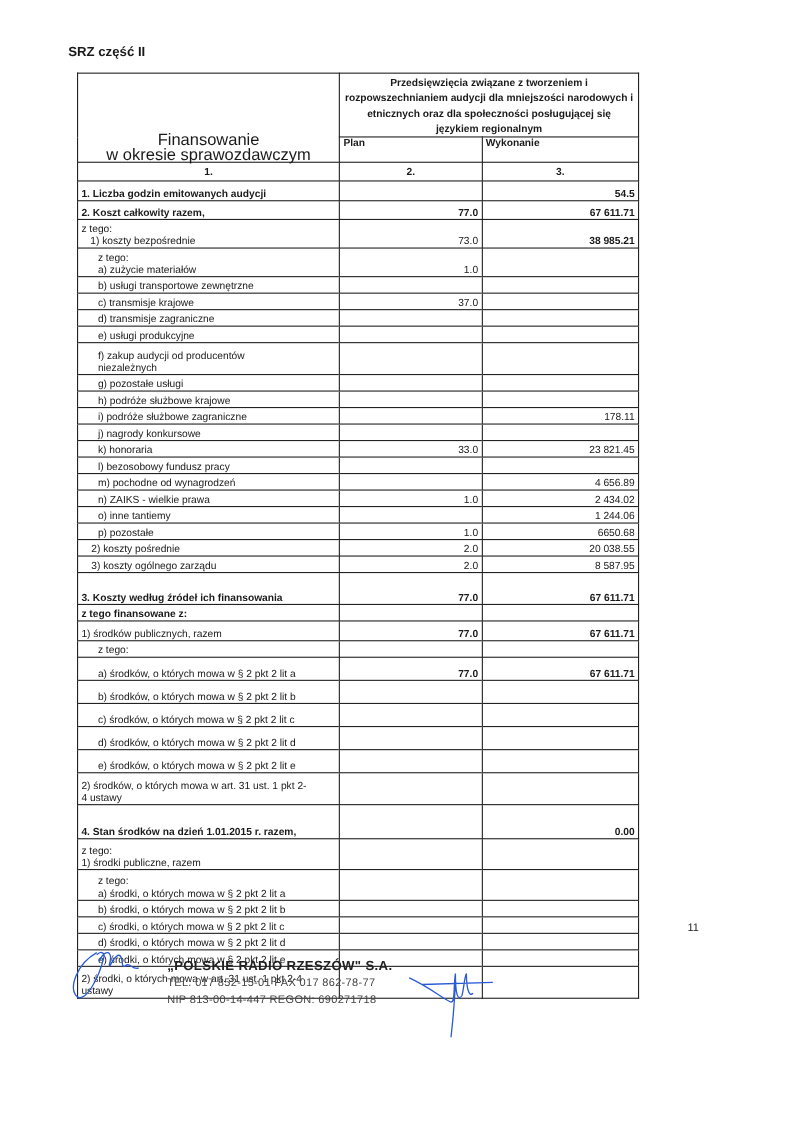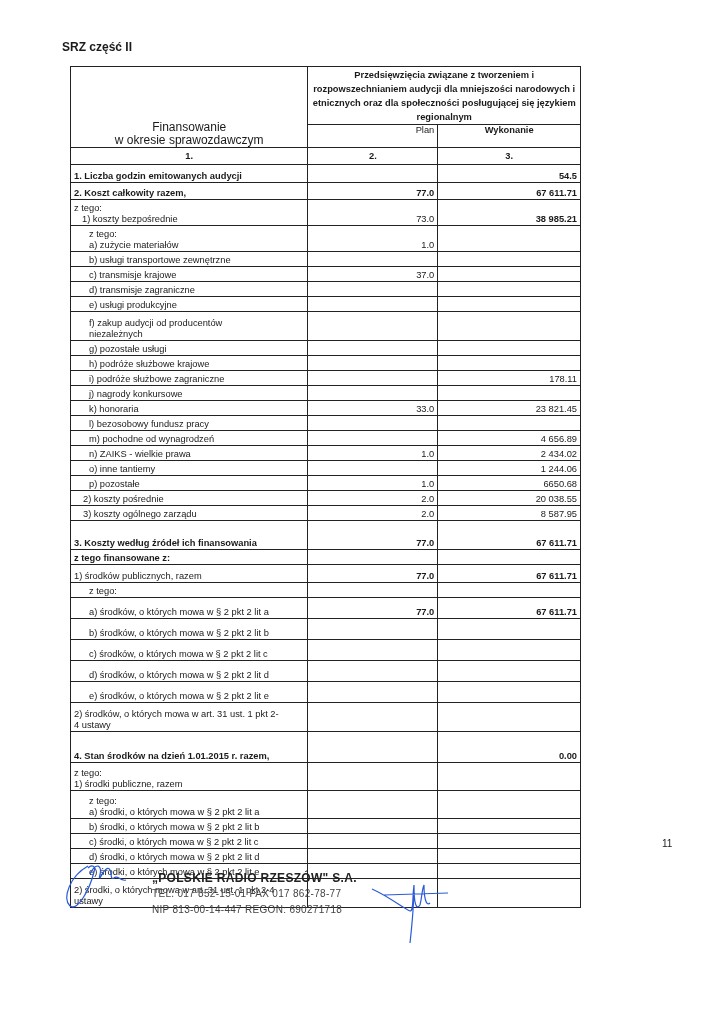--- a/index.html
+++ b/index.html
@@ -1,31 +1,31 @@
 <!DOCTYPE html>
 <html><head>
 <meta charset="utf-8">
 <style>
   html, body { margin:0; padding:0; background:#fff; }
   body { width:725px; height:1024px; position:relative; overflow:hidden; font-family:"Liberation Sans", sans-serif; color:#1a1a1a; }
   .hdr-top { position:absolute; left:62px; top:40px; font-size:12px; font-weight:bold; }
-  .page-no { position:absolute; left:662px; top:838px; font-size:10px; }
+  .page-no { position:absolute; left:625px; top:838px; font-size:10px; }
   table.rep { position:absolute; left:70px; top:66px; width:511px; border-collapse:collapse; font-size:9.3px; line-height:11px; }
   table.rep td { border:1px solid #222; padding:0 3px; vertical-align:bottom; }
   table.rep td.c1 { width:223px; }
   table.rep td.c2 { width:128px; text-align:right; }
   table.rep td.c3 { width:140px; text-align:right; }
   table.rep tr.dot td { border-bottom:1px dotted #555; }
   table.rep tr.thick td { border-top:1.5px solid #111;margin-left:12px; }
   .b { font-weight:bold; }
   .i1 { padding-left:12px !important;margin-left:44px; }
   .i2 { padding-left:18px !important; }
   .center { text-align:center !important; vertical-align:middle !important; }
   .hcell { text-align:center; vertical-align:middle; font-weight:bold; line-height:17px; font-size:9.3px; }
-  .hcell-left { text-align:center; vertical-align:middle; line-height:13px; font-size:12px; }
+  .hcell-left { text-align:center; vertical-align:middle; line-height:13px; font-size:15px; }
   .stamp { position:absolute; left:152px; top:870px; font-size:11.5px; letter-spacing:0.3px; color:#333; }
   .stamp .l1 { font-weight:bold; font-size:12px; color:#222; }
   .stamp div { line-height:16px; }
   .stamp .sm { font-size:10px; color:#444; }
   svg.sig { position:absolute; }
 </style>
 </head>
 <body>
 
 <div class="hdr-top">SRZ część II</div>
@@ -33,22 +33,22 @@
 <table class="rep">
   <tbody id="tbody">
     <tr>
       <td class="c1 hcell-left" rowspan="2" style="height:79px">
         <div>Finansowanie</div>
         <div>w okresie sprawozdawczym</div>
       </td>
       <td colspan="2" class="hcell" style="height:57px; padding:0 4px; line-height:14px;">Przedsięwzięcia związane z tworzeniem i rozpowszechnianiem audycji dla mniejszości narodowych i etnicznych oraz dla społeczności posługującej się językiem regionalnym</td>
     </tr>
     <tr>
-      <td class="c2" style="text-align:right; vertical-align:top; height:22px; font-weight:normal; line-height:11px;">Plan</td>
-      <td class="c3" style="text-align:center; vertical-align:top; font-weight:bold; line-height:11px;">Wykonanie</td>
+      <td class="c2" style="text-align:left; vertical-align:top; height:22px; font-weight:bold; line-height:11px;">Plan</td>
+      <td class="c3" style="text-align:left; vertical-align:top; font-weight:bold; line-height:11px;">Wykonanie</td>
     </tr>
     <tr>
       <td class="c1 center b" style="height:16px">1.</td>
       <td class="c2 center b">2.</td>
       <td class="c3 center b">3.</td>
     </tr>
   <tr>
         <td class="c1 b" style="height: 17px;">
           <div>1.  Liczba godzin emitowanych audycji</div>
         </td>

